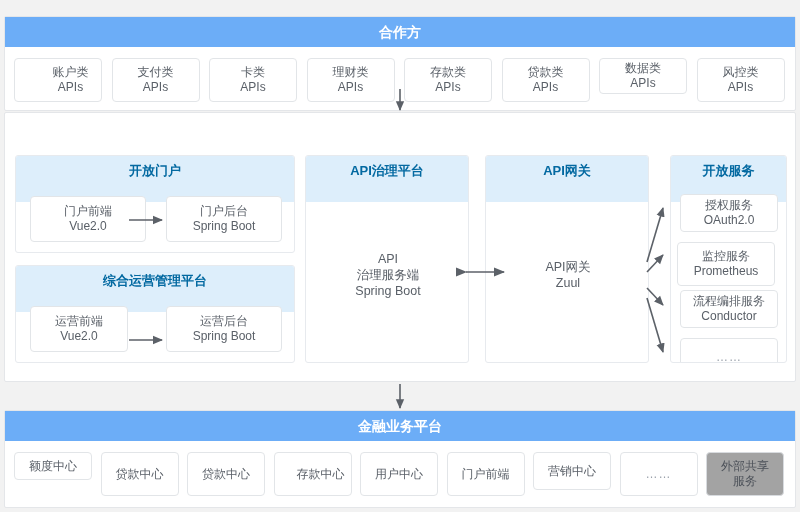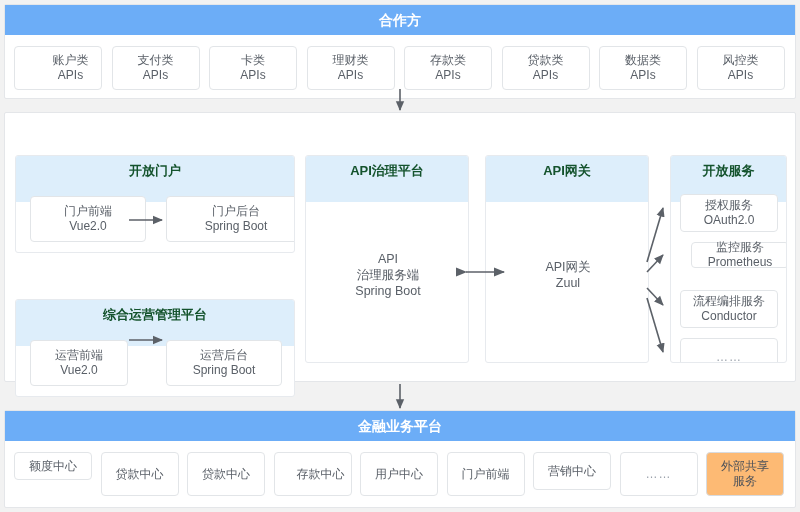--- a/index.html
+++ b/index.html
@@ -41,39 +41,39 @@
     display: flex;
     align-items: center;
     justify-content: center;
     text-align: center;
     font-size: 12px;
     line-height: 15px;
     color: #5a6068;
     white-space: pre-line;
   }
   .card.gray {
-    background: #fdba74;
+    background: #a3a3a3;
     border-color: #d8dbdf;
     color: #4c5159;
   }
   .card.dots { color: #9aa1ab; letter-spacing: 1px; }
 
   
   .subpanel {
     position: absolute;
     background: #ffffff;
     border: 1px solid #e7eaee;
     border-radius: 3px;
     overflow: hidden;
   }
   .subhead {
     height: 46px;
     line-height: 30px;
     background: #ddeefb;
-    color: #14532d;
+    color: #0369a1;
     font-size: 13px;
     font-weight: bold;
     text-align: center;
   }
 
   .bigtext {
     position: absolute;
     text-align: center;
     font-size: 12.5px;
     line-height: 16px;
@@ -87,53 +87,53 @@
     width: 800px; height: 512px;
     pointer-events: none;
     overflow: visible;
   }
 </style>
 </head>
 <body>
 
 <div class="page">
 
-  <div class="section" style="left:4px; top:4px; width:792px; height:95px;">
+  <div class="section" style="left:4px; top:16px; width:792px; height:95px;">
     <div class="band">合作方</div>
     <div id="partner-cards">
         <div class="card" style="left: 9px; top: 41px; width: 88px; height: 44px; padding-left: 25px;">账户类
 APIs</div>
         <div class="card" style="left: 106.5px; top: 41px; width: 88px; height: 44px;">支付类
 APIs</div>
         <div class="card" style="left: 204px; top: 41px; width: 88px; height: 44px;">卡类
 APIs</div>
         <div class="card" style="left: 301.5px; top: 41px; width: 88px; height: 44px;">理财类
 APIs</div>
         <div class="card" style="left: 399px; top: 41px; width: 88px; height: 44px;">存款类
 APIs</div>
         <div class="card" style="left: 496.5px; top: 41px; width: 88px; height: 44px;">贷款类
 APIs</div>
-        <div class="card" style="left: 594px; top: 41px; width: 88px; height: 44px;">数据类
+        <div class="card" style="left: 594px; top: 41px; width: 88px; height: 36px;">数据类
 APIs</div>
         <div class="card" style="left: 691.5px; top: 41px; width: 88px; height: 44px;">风控类
 APIs</div>
       </div>
   </div>
 
   <div class="section" style="left:4px; top:112px; width:792px; height:270px;">
 
     <div class="subpanel" style="left:10px; top:42px; width:280px; height:98px;">
       <div class="subhead">开放门户</div>
       <div class="card" style="left:14px; top:40px; width:116px; height:46px;">门户前端
 Vue2.0</div>
-      <div class="card" style="left:150px; top:40px; width:140px; height:46px;">门户后台
+      <div class="card" style="left:150px; top:40px; width:116px; height:46px;">门户后台
 Spring Boot</div>
     </div>
 
-    <div class="subpanel" style="left:10px; top:152px; width:280px; height:98px;margin-top:34px;">
+    <div class="subpanel" style="left:10px; top:152px; width:280px; height:98px;">
       <div class="subhead">综合运营管理平台</div>
       <div class="card" style="left:14px; top:40px; width:98px; height:46px;">运营前端
 Vue2.0</div>
       <div class="card" style="left:150px; top:40px; width:116px; height:46px;">运营后台
 Spring Boot</div>
     </div>
 
     <div class="subpanel" style="left:300px; top:42px; width:164px; height:208px;">
       <div class="subhead">API治理平台</div>
       <div class="bigtext" style="left:0; top:95px; width:164px;">API
@@ -145,21 +145,21 @@
       <div class="subhead">API网关</div>
       <div class="bigtext" style="left:0; top:103px; width:164px;">API网关
 Zuul</div>
     </div>
 
     <div class="subpanel" style="left:665px; top:42px; width:117px; height:208px;">
       <div class="subhead">开放服务</div>
       <div id="service-cards">
           <div class="card" style="left: 9px; top: 38px; width: 98px; height: 38px;">授权服务
 OAuth2.0</div>
-          <div class="card" style="left: 20px; top: 86px; width: 98px; height: 26px;">监控服务
+          <div class="card" style="left: 6px; top: 86px; width: 98px; height: 44px;">监控服务
 Prometheus</div>
           <div class="card" style="left: 9px; top: 134px; width: 98px; height: 38px;">流程编排服务
 Conductor</div>
           <div class="card dots" style="left: 9px; top: 182px; width: 98px; height: 38px;">……</div>
         </div>
     </div>
   </div>
 
   <div class="section" style="left:4px; top:410px; width:792px; height:98px;">
     <div class="band">金融业务平台</div>

